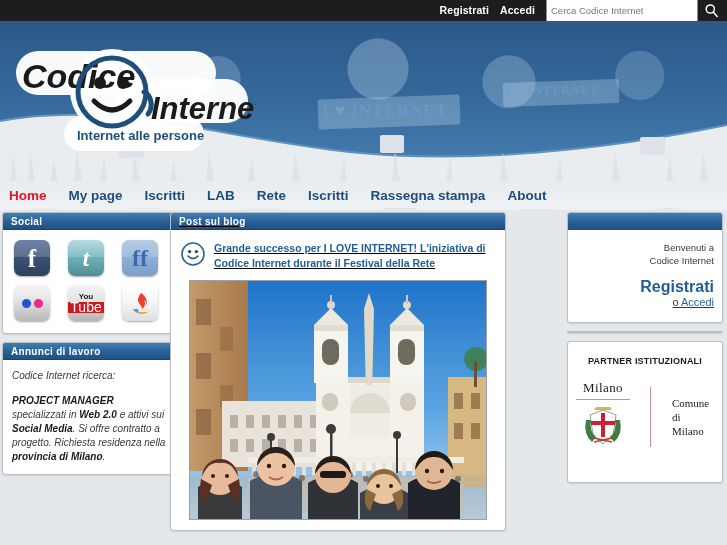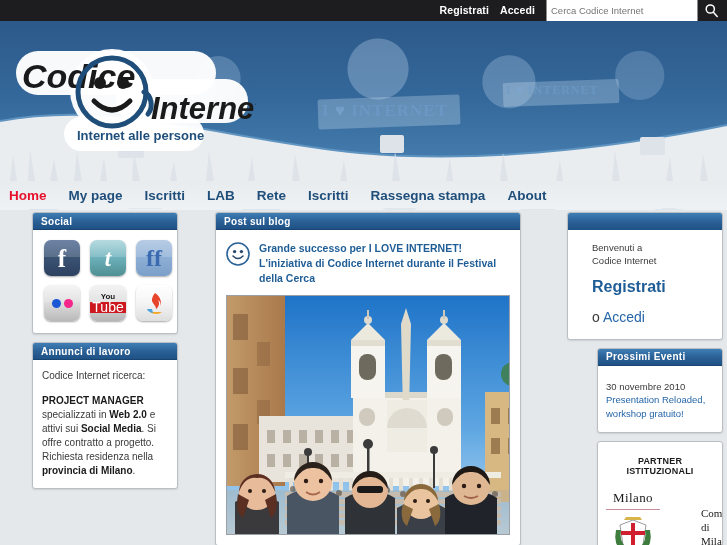--- a/index.html
+++ b/index.html
@@ -99,31 +99,30 @@
   }
   .nav-item {
     font-size: 13.5px; font-weight: bold; color: #1f4e7a;
     margin-right: 22px; cursor: pointer; text-decoration: none;
     white-space: nowrap;
   }
   .nav-item.active { color: #e8112d; }
 
   
   .col-left  { position: absolute; top: 212px; left: 2px;  width: 176px; }
-  .col-main  { position: absolute; top: 212px; left: 185px; width: 336px; }
+  .col-main  { position: absolute; top: 212px; left: 170px; width: 336px; text-decoration: underline; }
   .col-right { position: absolute; top: 212px; left: 567px; width: 156px; }
 
   .panel {
     background: #ffffff;
     border: 1px solid #b9bfc4;
     border-radius: 3px;
     margin-bottom: 8px;
     box-shadow: 0 1px 2px rgba(0,0,0,.10);
     overflow: hidden;
-    margin-left: 30px;
   }
   .panel-head {
     height: 17px;
     background: linear-gradient(180deg,#3f7fb5 0%, #2b6298 48%, #1f5184 100%);
     border-bottom: 1px solid #174470;
     display: flex; align-items: center;
     padding-left: 8px;
   }
   .panel-head-title {
     color: #ffffff; font-size: 10px; font-weight: bold;
@@ -157,48 +156,48 @@
   .sico-fl .d1 { width:9px;height:9px;border-radius:50%;background:#1b58d6; }
   .sico-fl .d2 { width:9px;height:9px;border-radius:50%;background:#f4268c; }
   .sico-yt { background: linear-gradient(180deg,#f1f1f1 0%, #dcdcdc 50%, #b5b5b5 100%); flex-direction:column; }
   .sico-yt .yt-you { font-size:8px; font-weight:bold; color:#1a1a1a; position:relative; z-index:2; line-height:1; margin-bottom:1px;}
   .sico-yt .yt-tube { font-size:14px; font-weight:normal; color:#fff; background:#cc181e; border-radius:2px; padding:0 3px; position:relative; z-index:2; line-height:11px; }
   .sico-nk { background: linear-gradient(180deg,#ffffff 0%, #f2f2f2 55%, #dedede 100%); }
   .sico-nk svg { position:relative; z-index:2; }
 
   
   .jobs { font-size: 10px; color: #3a3a3a; line-height: 14px; }
-  .jobs p { margin-bottom: 11px; }
+  .jobs p { margin-bottom: 11px; font-style: italic; }
   .jobs p:last-child { margin-bottom: 0; }
   .jobs b { color: #1a1a1a; }
 
   
   .post-row { display: flex; gap: 9px; padding: 11px 10px 9px 10px; }
   .post-title {
     font-size: 10.5px; font-weight: bold; color: #1f5d96;
     line-height: 15px; cursor: pointer; text-decoration: none;
   }
   .post-photo-wrap { padding: 0 10px 10px 10px; display: flex; justify-content: center; }
   .post-photo {
     width: 298px; height: 240px;
     border: 1px solid #9aa0a6;
     position: relative; overflow: hidden;
     background: linear-gradient(180deg,#2b7fd4 0%, #69b0e8 55%, #b9d9f2 100%);
   }
 
   
   .welcome-panel { background:#fff; border:1px solid #b9bfc4; border-radius:3px; box-shadow:0 1px 2px rgba(0,0,0,.10); overflow:hidden; margin-bottom:8px; }
   .welcome-top { height: 17px; background: linear-gradient(180deg,#3f7fb5 0%, #2b6298 48%, #1f5184 100%); }
-  .welcome-body { padding: 11px 8px 14px 24px; text-align: left; }
+  .welcome-body { padding: 11px 8px 14px 24px; text-align: right; }
   .welcome-line { font-size: 9.5px; color: #3a3a3a; line-height: 13px; }
   .registrati {
     display:block; font-size: 16px; font-weight: bold; color: #1f5d96;
     margin-top: 11px; text-decoration:none; cursor:pointer; line-height:1.1;
   }
-  .accedi-line { font-size: 14px; color:#3a3a3a; margin-top: 13px; }
+  .accedi-line { font-size: 11px; color:#3a3a3a; margin-top: 0; text-decoration: underline; }
   .accedi-line a { color:#2566a8; text-decoration:none; cursor:pointer; }
   .event { font-size: 9.5px; color:#3a3a3a; line-height: 13.5px; }
   .event a { color:#2566a8; text-decoration:none; cursor:pointer; }
   .partner-title { font-size: 9px; font-weight: bold; color:#1a1a1a; text-align:center; letter-spacing:.2px; margin: 8px 0 14px 0; }
   .logo-milano { display:flex; align-items:center; justify-content:space-between; gap:12px; margin-bottom: 18px; }
   .lm-left { text-align:center; padding-right:8px; }
   .lm-word { font-family:"Liberation Serif", serif; font-size:13px; color:#1a1a1a; letter-spacing:.4px; }
   .lm-rule { width:54px; height:1px; background:#c78f9b; margin:3px 0 4px 0; }
   .lm-divider { width:1px; height:60px; background:#c78f9b; }
   .lm-right { font-family:"Liberation Serif", serif; font-size:11px; color:#1a1a1a; line-height:14px; padding-left:9px; }
@@ -354,21 +353,21 @@
       <span class="panel-head-title">Post sul blog</span>
     </div>
 
     <div class="post-row">
       <svg width="24" height="24" viewBox="0 0 24 24" style="flex:0 0 auto;margin-top:1px;">
         <circle cx="12" cy="12" r="11" fill="#ffffff" stroke="#2b6298" stroke-width="1.6"></circle>
         <circle cx="8.6" cy="9.6" r="1.7" fill="#2b4a6e"></circle>
         <circle cx="15.4" cy="9.6" r="1.7" fill="#2b4a6e"></circle>
         <path d="M7 14 q5 5 10 0" fill="none" stroke="#2b4a6e" stroke-width="1.6" stroke-linecap="round"></path>
       </svg>
-      <a class="post-title">Grande successo per I LOVE INTERNET! L'iniziativa di Codice Internet durante il Festival della Cerca</a>
+      <a class="post-title">Grande successo per I LOVE INTERNET! L'iniziativa di Codice Internet durante il Festival della Rete</a>
     </div>
 
     <div class="post-photo-wrap">
       <div class="post-photo">
         <svg width="298" height="240" viewBox="0 0 298 240">
           <defs>
             <linearGradient id="sky" x1="0" y1="0" x2="0" y2="1">
               <stop offset="0" stop-color="#1f74c8"></stop>
               <stop offset="0.55" stop-color="#5ea6e2"></stop>
               <stop offset="1" stop-color="#bcdcf3"></stop>
@@ -543,28 +542,20 @@
       <div class="welcome-line">Benvenuti a</div>
       <div class="welcome-line">Codice Internet</div>
       <a class="registrati">Registrati</a>
       <div class="accedi-line">
         <span>o </span><a>Accedi</a>
       </div>
     </div>
   </div>
 
   <div class="panel">
-    <div class="panel-head">
-      <span class="panel-head-title">Prossimi Eventi</span>
-    </div>
-    <div class="panel-body" style="padding:14px 8px 12px 8px;">
-      <div class="event">
-        <span>30 novembre 2010 </span><a>Presentation Reloaded, workshop gratuito!</a>
-      </div>
-    </div>
   </div>
 
   <div class="panel">
     <div class="panel-body" style="padding:6px 8px 10px 8px;">
       <div class="partner-title">PARTNER ISTITUZIONALI</div>
 
       <div class="logo-milano">
         <div class="lm-left">
           <div class="lm-word">Milano</div>
           <div class="lm-rule"></div>

